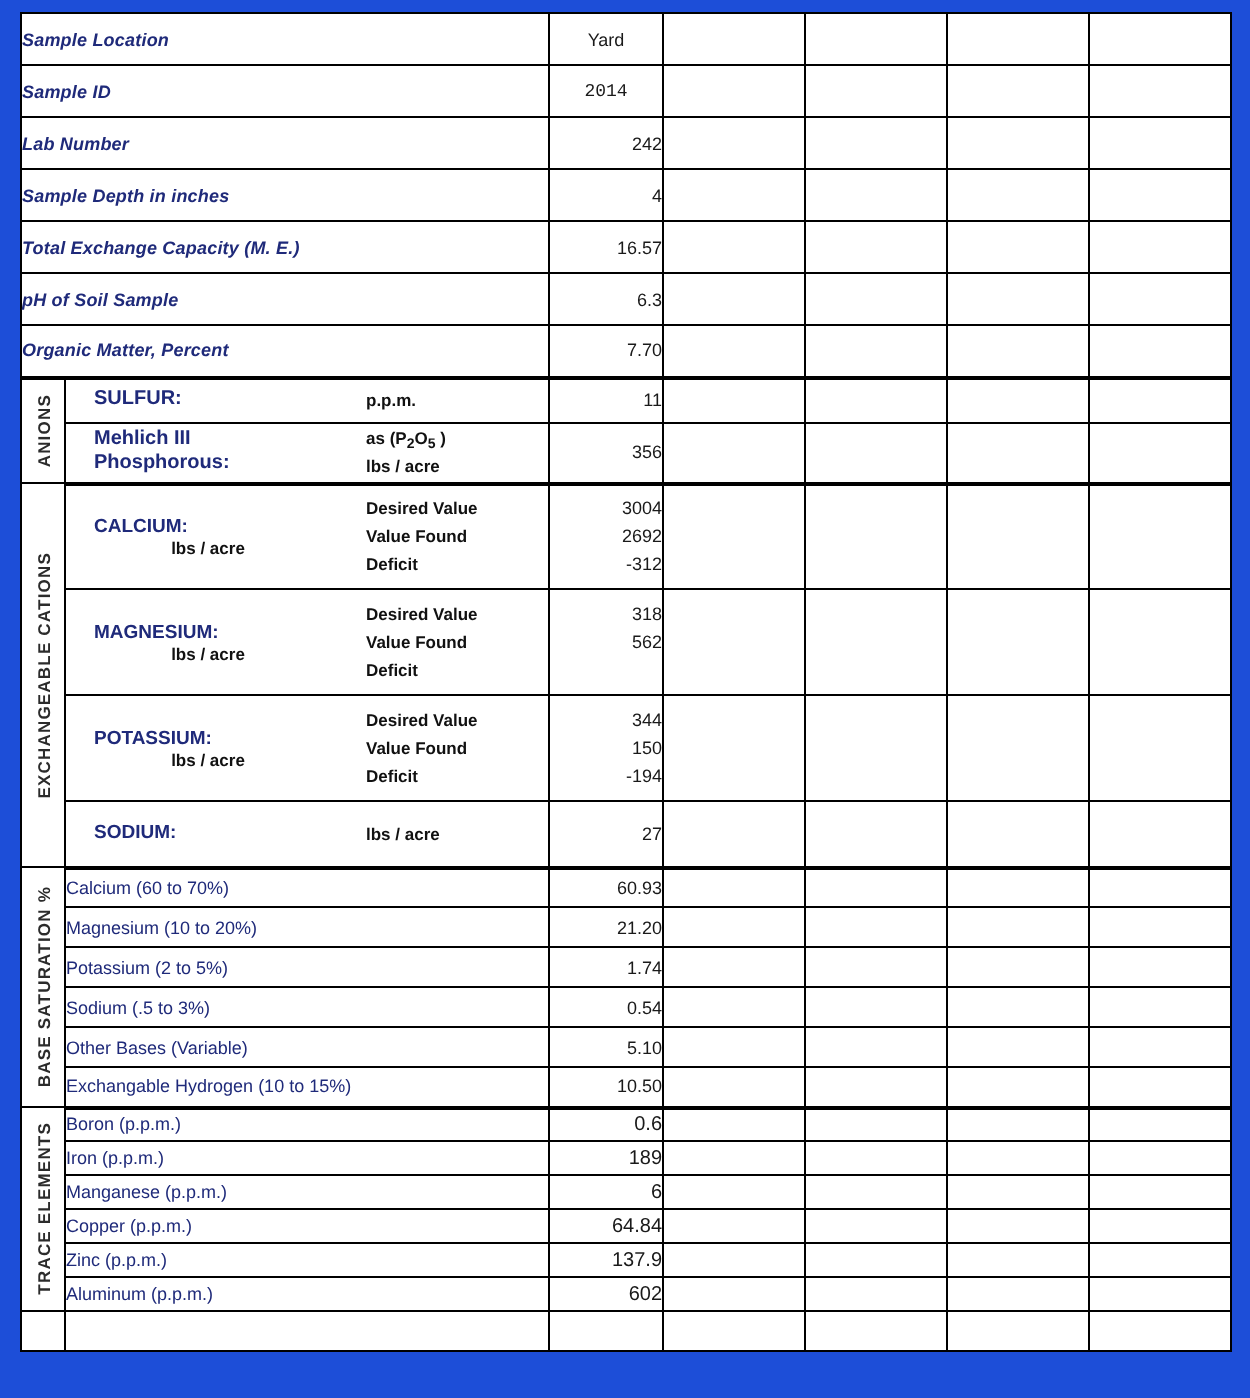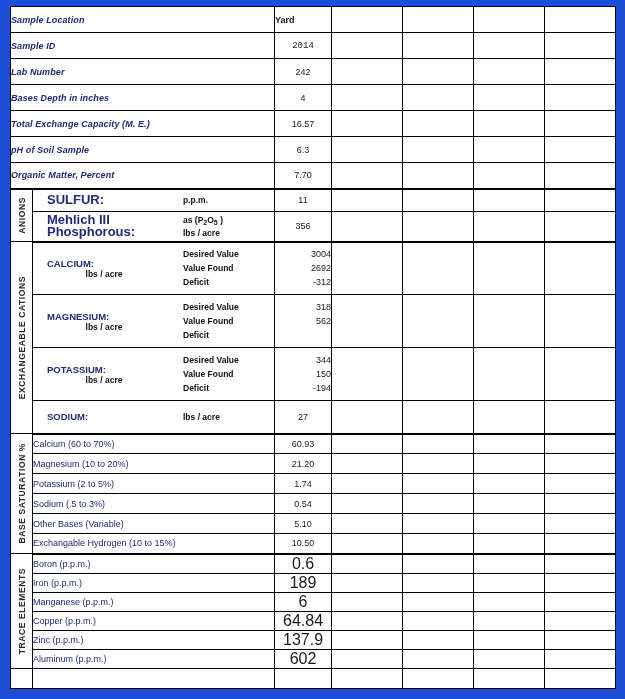--- a/index.html
+++ b/index.html
@@ -51,29 +51,29 @@
     padding-left: 10px;
     font-style: italic;
     font-weight: bold;
     font-size: 9px;
     color: #1f2a7a;
     letter-spacing: .1px;
   }
 
   
   td.val {
-    text-align: center;
+    text-align: right;
     padding-right: 9px;
     font-size: 13px;
     font-style: normal;
     font-weight: normal;
     color: #1a1a1a;
     border-left: 3px double #000000;
   }
-  td.val.small { font-size: 16px; }
+  td.val.small { font-size: 10px; }
 
   td.blank { border-left: 1px solid #000; }
 
   
   td.side {
     text-align: center;
     vertical-align: middle;
     padding: 0;
     position: relative;
   }
@@ -137,21 +137,21 @@
     line-height: 14px;
   }
   td.valstack div { height: 14px; }
 
   
   .an-name {
     flex: 0 0 150px;
     padding-left: 14px;
     font-weight: bold;
     font-style: normal;
-    font-size: 13px;
+    font-size: 10px;
     color: #1f2a7a;
     box-sizing: border-box;
     line-height: 12px;
   }
   .an-sub {
     flex: 1 1 auto;
     font-weight: bold;
     font-style: normal;
     font-size: 8.5px;
     color: #111111;
@@ -182,21 +182,21 @@
       <col class="c-val">
       <col class="c-blank">
       <col class="c-blank">
       <col class="c-blank">
       <col class="c-blank">
     </colgroup>
     <tbody>
 
       <tr style="height:26px;">
         <td class="lbl shaded" colspan="2">Sample Location</td>
-        <td class="val shaded" style="text-align:left;padding-right:0;font-weight:bold;">Yard</td>
+        <td class="val shaded" style="text-align:center;padding-right:0;">Yard</td>
         <td class="blank shaded"></td>
         <td class="blank shaded"></td>
         <td class="blank shaded"></td>
         <td class="blank shaded"></td>
       </tr>
 
       <tr style="height:26px;padding-left:10px;">
         <td class="lbl shaded" colspan="2">Sample ID</td>
         <td class="val shaded" style="text-align:center;padding-right:0;font-family:Liberation Mono, monospace;">2014</td>
         <td class="blank shaded"></td>
@@ -208,21 +208,21 @@
       <tr style="height:26px;padding-left:21px;">
         <td class="lbl" colspan="2">Lab Number</td>
         <td class="val">242</td>
         <td class="blank"></td>
         <td class="blank"></td>
         <td class="blank"></td>
         <td class="blank"></td>
       </tr>
 
       <tr style="height:26px;">
-        <td class="lbl" colspan="2">Bases Depth in inches</td>
+        <td class="lbl" colspan="2">Sample Depth in inches</td>
         <td class="val">4</td>
         <td class="blank"></td>
         <td class="blank"></td>
         <td class="blank"></td>
         <td class="blank"></td>
       </tr>
 
       <tr style="height:26px;">
         <td class="lbl" colspan="2">Total Exchange Capacity (M. E.)</td>
         <td class="val">16.57</td>

